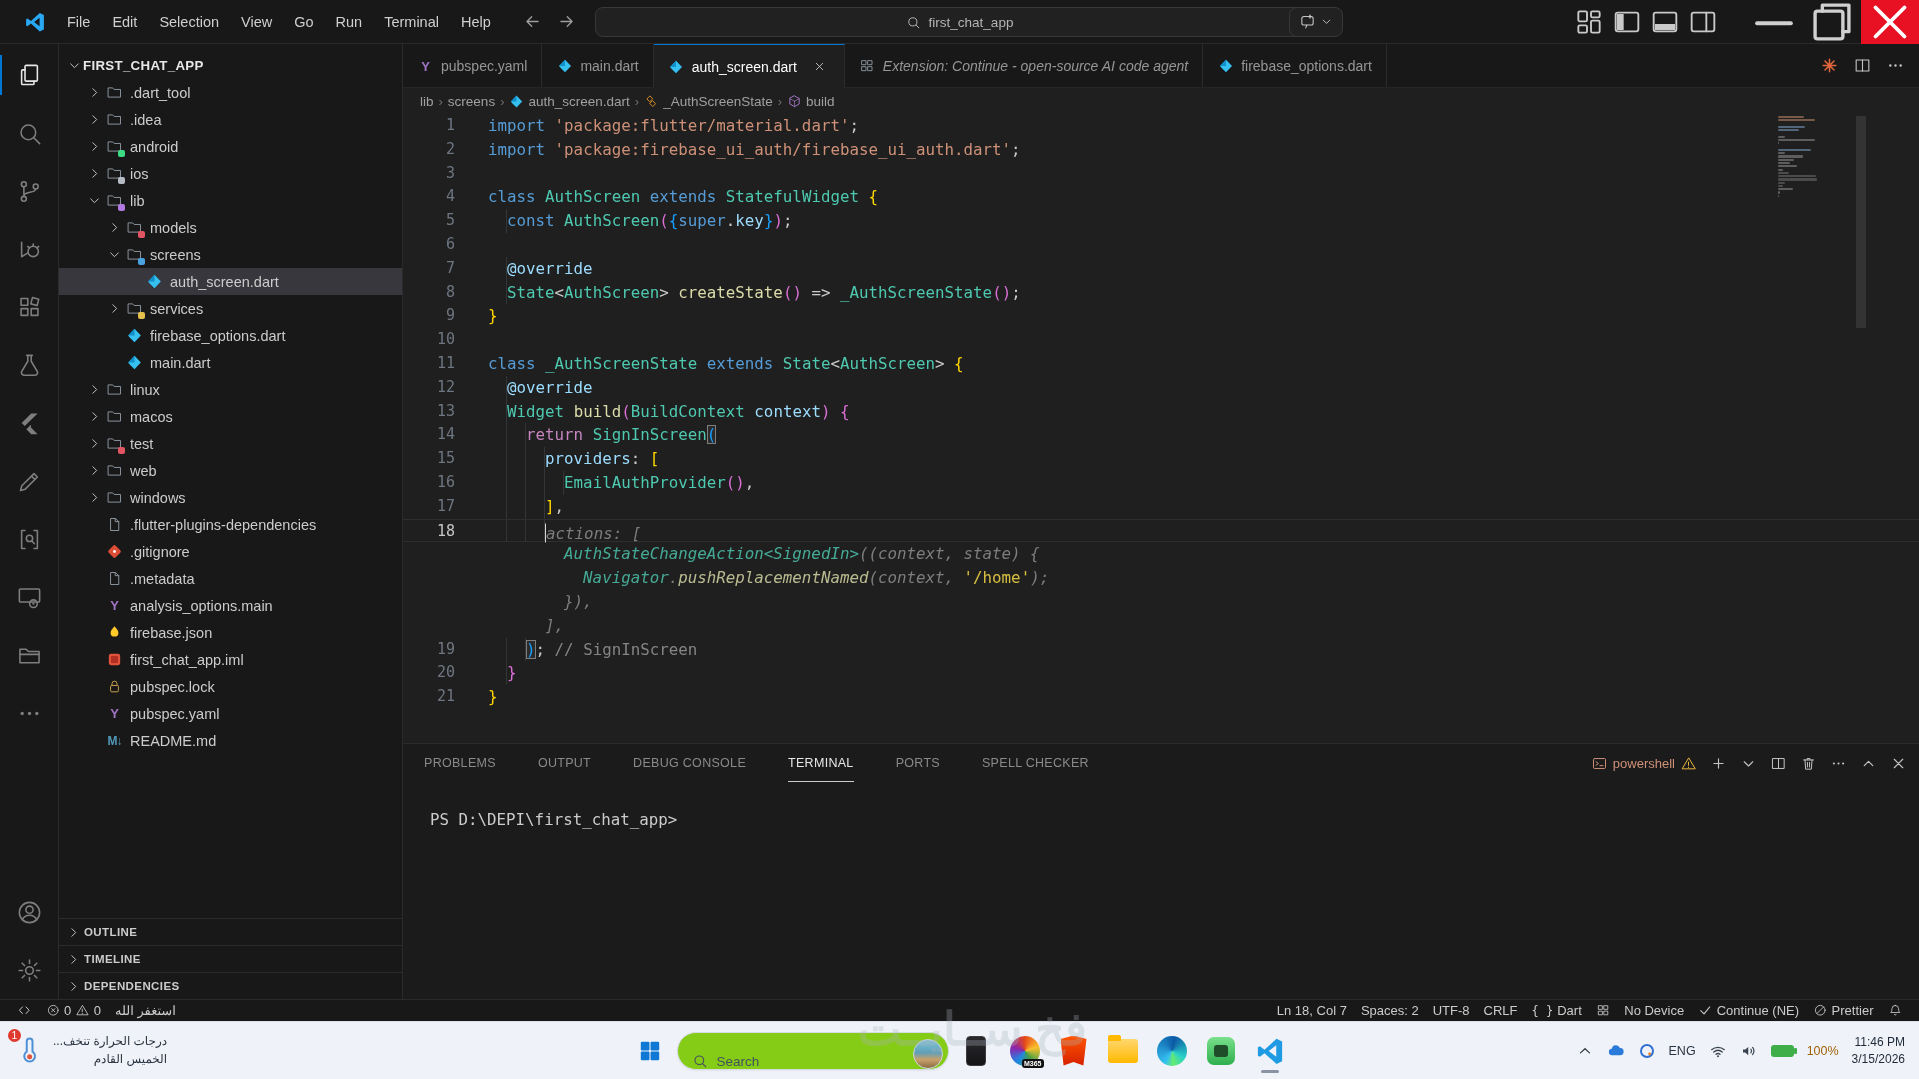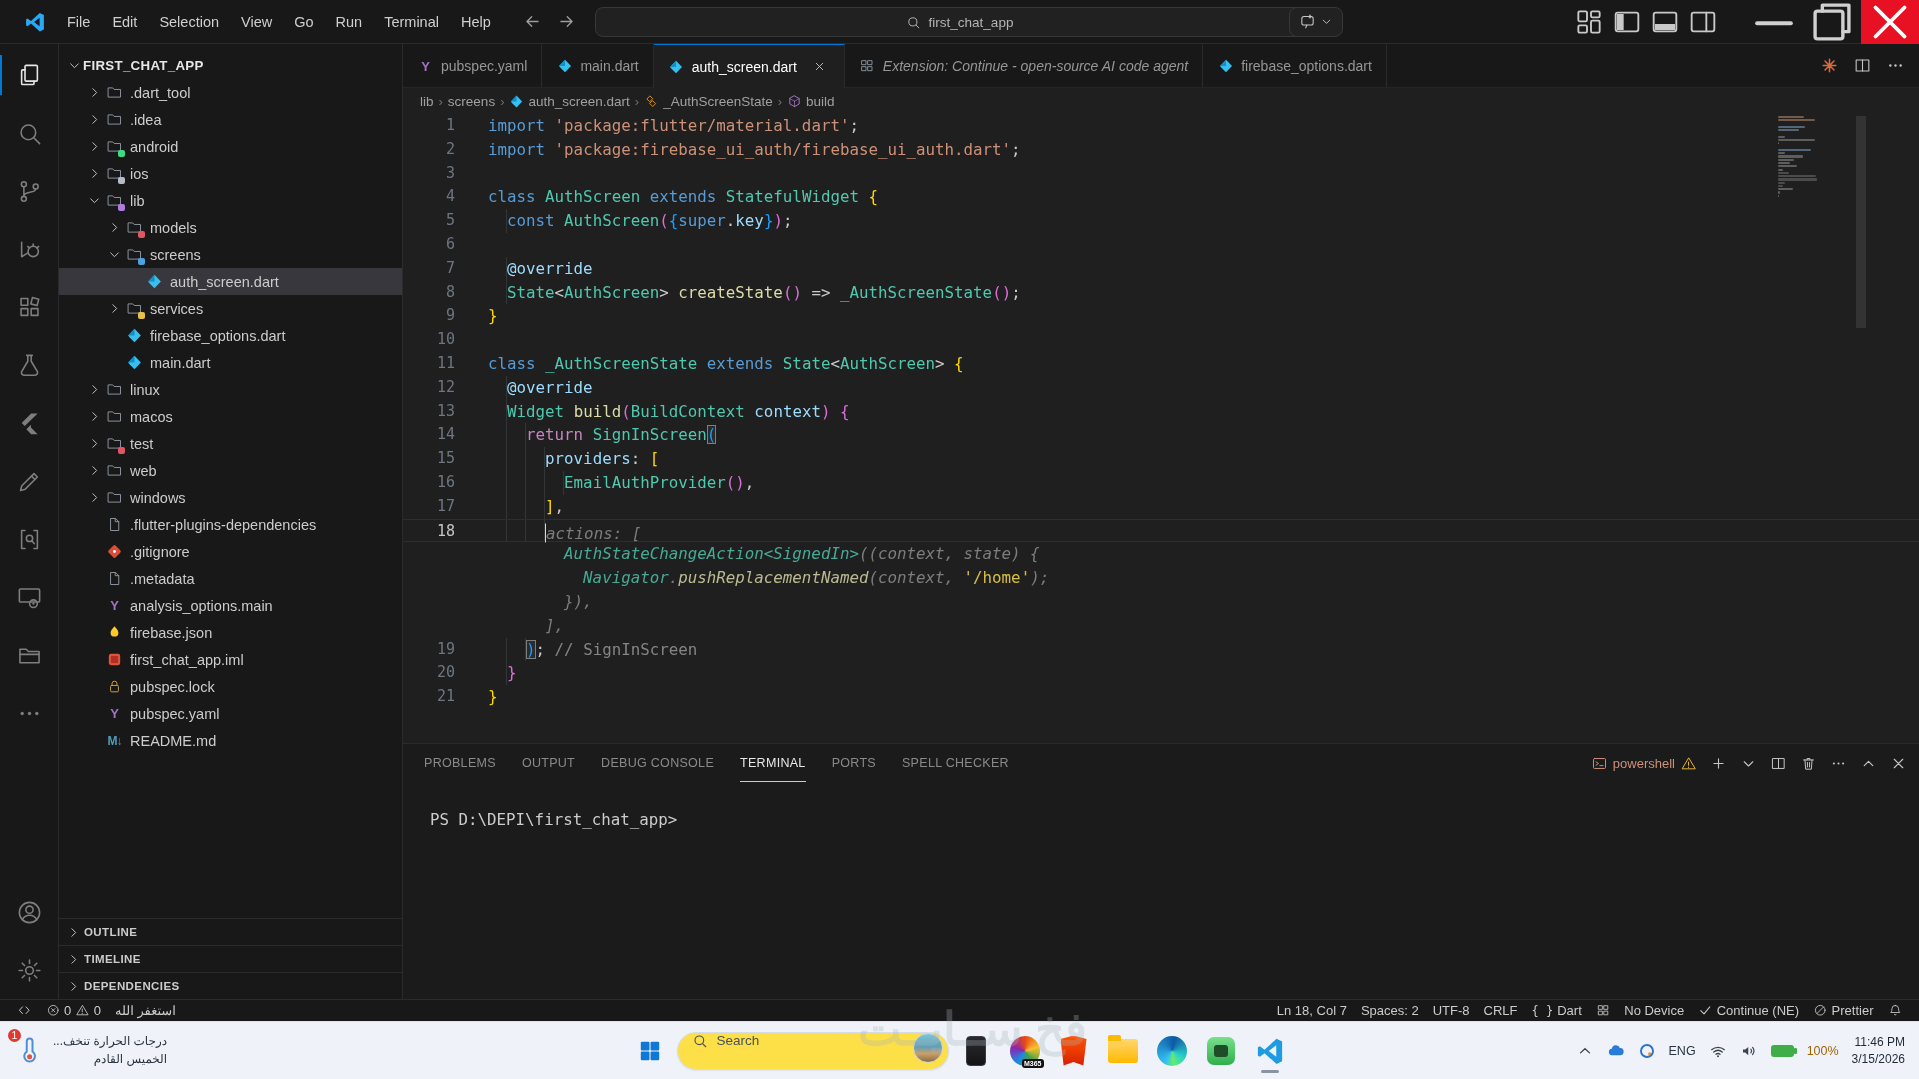--- a/index.html
+++ b/index.html
@@ -101,21 +101,21 @@
   .gs{color:#fde047;opacity:.82;}
   .match{outline:1px solid #7e7e7e; outline-offset:-1px; background:rgba(100,100,100,.18);}
   .cursor{display:inline-block;width:0;border-left:1.7px solid #d6d6d6;height:19px;transform:translateY(3.5px);}
   .minimap { position:absolute; top:2px; right:85px; width:56px; }
   .mm-bar { height:2.2px; margin-bottom:1.1px; border-radius:1px; }
   .vscroll { position:absolute; top:2px; right:53px; width:10px; height:212px; background:rgba(121,121,121,.22); }
 
   
   .panel { height:256px; border-top:1px solid #2b2b2b; background:#1b1b1b; display:flex; flex-direction:column; flex:0 0 256px; }
   .panel-head { height:38px; display:flex; align-items:center; padding:0 12px 0 21px; flex:0 0 38px; }
-  .ptabs { display:flex; gap:26px; height:100%; }
+  .ptabs { display:flex; gap:42px; height:100%; }
   .ptab { display:flex; align-items:center; font-size:12.5px; letter-spacing:.3px; color:#8a8a8a; border-bottom:1px solid transparent; cursor:default; }
   .ptab.active { color:#e7e7e7; border-bottom-color:#cccccc; }
   .panel-actions { margin-left:auto; display:flex; align-items:center; gap:13px; color:#c5c5c5; }
   .panel-actions svg { width:17px; height:17px; }
   .shell-label { display:flex; align-items:center; gap:5px; color:#ce9178; font-size:13px; }
   .shell-label .warn { color:#e9b73b; }
   .terminal { padding:28px 0 0 27px; font-family:"DejaVu Sans Mono", monospace; font-size:15.8px; color:#cccccc; }
 
   
   .statusbar { height:22px; background:#181818; border-top:1px solid #2b2b2b; display:flex; align-items:center;
@@ -130,22 +130,22 @@
   .taskbar { position:absolute; left:0; right:0; bottom:0; height:58px; background:#eff3f9; border-top:1px solid #dde2ea;
     display:flex; align-items:center; color:#1f2937; }
   .tb-widget { display:flex; align-items:center; gap:9px; padding:0 14px; height:100%; position:relative; }
   .tb-widget .wicon { position:relative; width:30px; height:34px; }
   .tb-widget .wbadge { position:absolute; top:-7px; left:-8px; width:17px; height:17px; border-radius:50%; background:#e0392f;
     color:#fff; font-size:10.5px; display:grid; place-items:center; border:2px solid #eff3f9; z-index:2; }
   .w-lines { text-align:right; direction:rtl; font-size:12px; line-height:1.45; color:#2a3340; }
   .tb-center { position:absolute; left:50%; top:0; height:100%; transform:translateX(-50%); display:flex; align-items:center; gap:5px; }
   .tb-app { width:44px; height:48px; display:grid; place-items:center; border-radius:6px; position:relative; }
   .tb-app .runline { position:absolute; bottom:2px; left:50%; transform:translateX(-50%); width:18px; height:3px; border-radius:2px; background:#7e8globalThis; background:#8a93a3; }
-  .search-pill { width:272px; height:38px; background:#fde047; border:1px solid #d7dce4; border-radius:20px; display:flex;
-    align-items:flex-start; gap:9px; padding:0 5px 0 14px; color:#45505e; font-size:13.5px; box-shadow:0 1px 2px rgba(0,0,0,.06); }
+  .search-pill { width:272px; height:38px; background:#84cc16; border:1px solid #d7dce4; border-radius:20px; display:flex;
+    align-items:flex-end; gap:9px; padding:0 5px 0 14px; color:#45505e; font-size:13.5px; box-shadow:0 1px 2px rgba(0,0,0,.06); }
   .search-pill .photo { margin-left:auto; width:30px; height:30px; border-radius:50%;
     background:linear-gradient(180deg,#7ec6d9 0%,#5f9fb8 45%,#c9a06a 70%,#8a6b44 100%); border:1px solid #cfd5dd; }
   .tb-tray { margin-left:auto; display:flex; align-items:center; gap:13px; padding-right:14px; height:100%; }
   .tray-ico { display:grid; place-items:center; color:#3a4450; }
   .tray-ico svg { width:18px; height:18px; }
   .lang { font-size:12.5px; color:#2a3340; }
   .battery-wrap { display:flex; align-items:center; gap:13px; font-size:12.5px; color:#a16207; }
   .batt { width:23px; height:12px; background:#3fae49; border-radius:3px; position:relative; }
   .batt::after { content:""; position:absolute; right:-3px; top:3px; width:2.5px; height:6px; background:#3fae49; border-radius:1px; }
   .clock { text-align:right; font-size:12px; line-height:1.4; color:#1f2937; }

